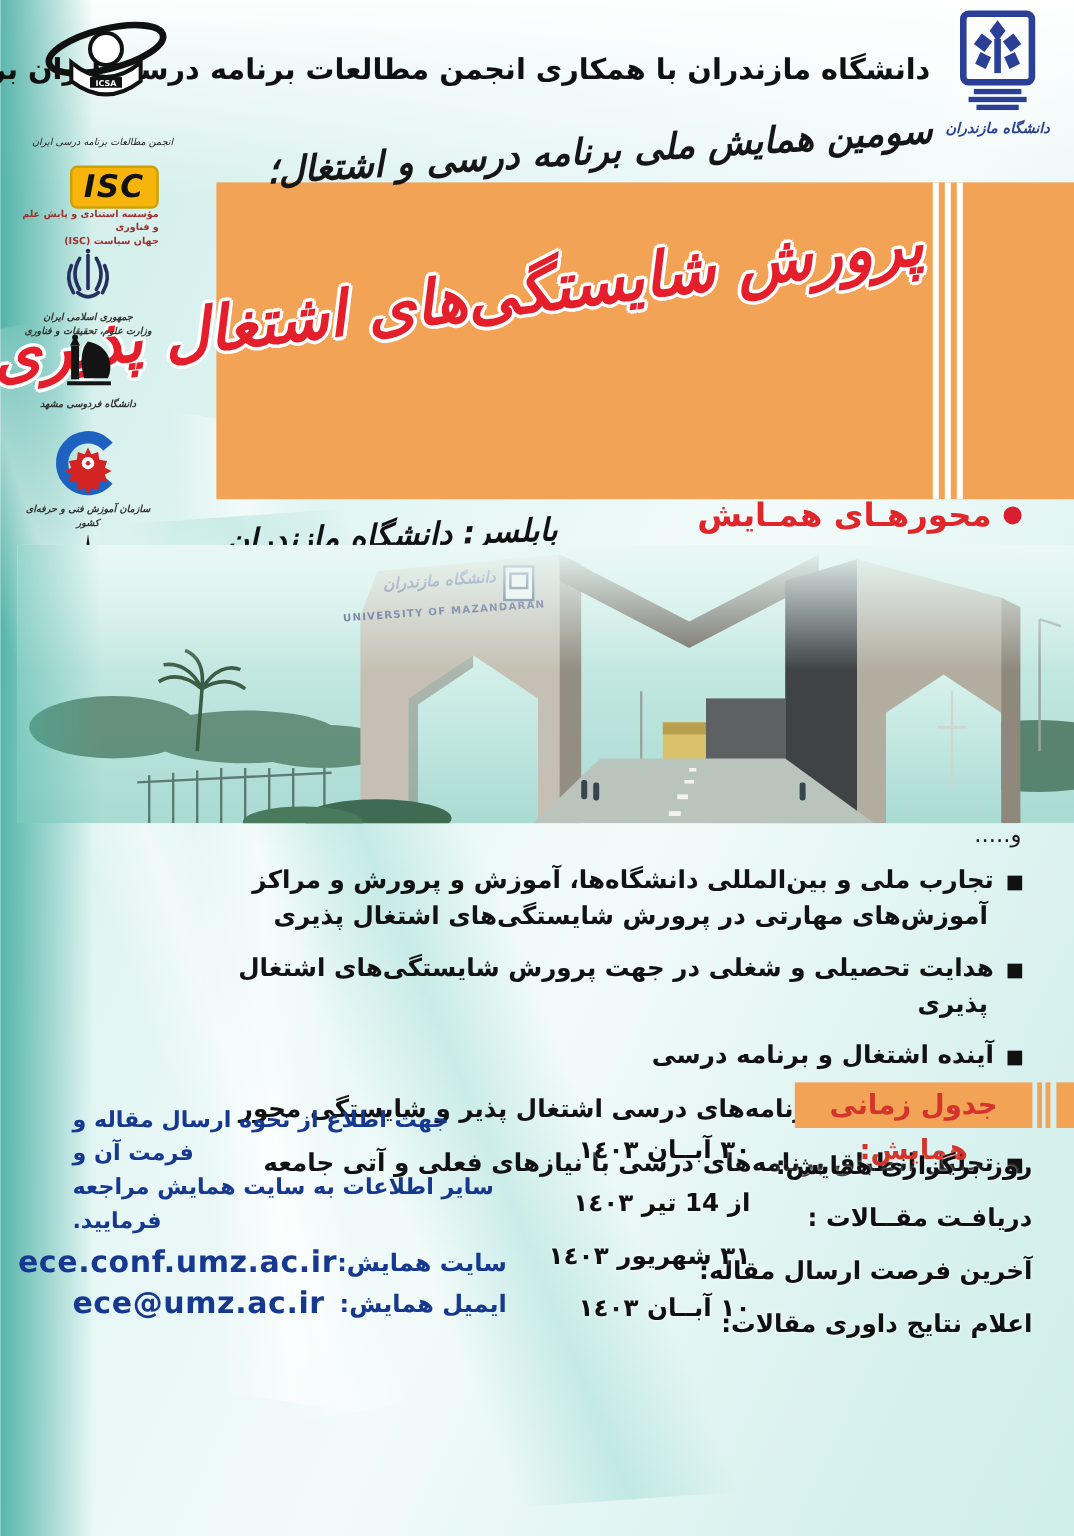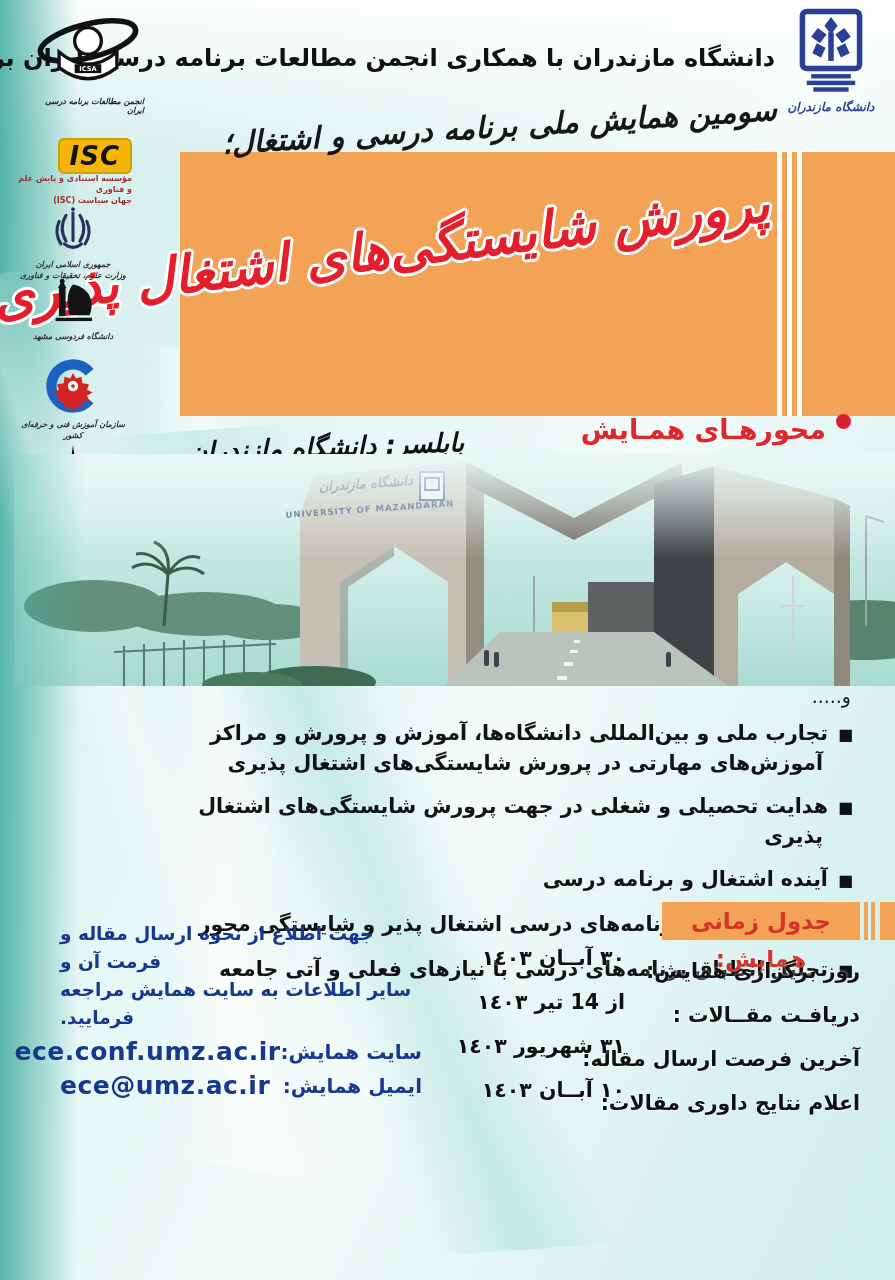--- a/index.html
+++ b/index.html
@@ -21,37 +21,37 @@
   .ray2 { left:40px; top:420px; width:640px; height:840px; transform:rotate(-4deg);
     background:linear-gradient(72deg, transparent 40%, rgba(116,203,192,.30) 50%, transparent 60%); }
   .ray3 { left:-140px; top:260px; width:520px; height:940px; transform:rotate(-10deg);
     background:linear-gradient(80deg, transparent 44%, rgba(255,255,255,.45) 52%, transparent 60%); }
 
   
   .umz-logo { position:absolute; top:8px; right:12px; width:104px; text-align:center; z-index:2; }
   .umz-caption { font-size:12px; font-weight:bold; font-style:italic; color:#2a3f95; margin-top:2px; }
   .org-line { position:absolute; top:44px; right:120px; z-index:2; font-size:24px; font-weight:bold; color:#101010; white-space:nowrap; }
   .icsa-logo { position:absolute; top:12px; left:26px; width:118px; text-align:right; z-index:2; }
-  .icsa-caption { font-size:8px; font-weight:bold; font-style:italic; color:#222; margin-top:1px; }
+  .icsa-caption { font-size:8px; font-weight:normal; font-style:italic; color:#222; margin-top:18px; }
   .conf-line { position:absolute; top:92px; right:118px; z-index:2; font-size:30px; font-weight:bold; font-style:italic;
     color:#161616; transform:rotate(-3.5deg); transform-origin:right center; white-space:nowrap; }
 
   
   .banner { position:absolute; top:152px; left:180px; right:0; height:264px; background:#F2A355; z-index:1; }
   .b-ws { position:absolute; top:152px; width:5px; height:264px; background:#ffffff; z-index:2; }
   .b-ws1 { left:777px; } .b-ws2 { left:787px; } .b-ws3 { left:797px; }
   .banner-title { position:absolute; top:208px; left:196px; width:575px; z-index:2;
     font-size:52px; font-weight:bold; font-style:italic; color:#E51E2B; text-align:center;
     transform:rotate(-7deg); white-space:nowrap;
     text-shadow:3px 0 0 #fff,-3px 0 0 #fff,0 3px 0 #fff,0 -3px 0 #fff,2px 2px 0 #fff,-2px 2px 0 #fff,2px -2px 0 #fff,-2px -2px 0 #fff; }
   .location-line { position:absolute; top:432px; left:188px; z-index:2; font-size:26px; font-weight:bold; font-style:italic;
     color:#111; transform:rotate(-2deg); white-space:nowrap; }
 
   
-  .topics-heading { position:absolute; top:414px; right:44px; z-index:2; display:flex; align-items:flex-start; gap:10px;
+  .topics-heading { position:absolute; top:414px; right:44px; z-index:2; display:flex; align-items:center; gap:10px;
     color:#E0262B; font-size:27px; font-weight:bold; }
   .red-dot { width:15px; height:15px; border-radius:50%; background:#D81F32; display:inline-block; }
   .topics-list { position:absolute; top:456px; right:42px; left:148px; z-index:2; list-style:none; }
   .topic-item { font-size:20.5px; font-weight:bold; color:#121212; line-height:28px; margin-bottom:15px;
     padding-right:30px; text-indent:-30px; }
   .topic-item .sq { font-size:16px; margin-left:10px; color:#111; }
   .topic-sub { font-size:19px; font-weight:normal; color:#1a1a1a; line-height:24px; margin:-4px 2px 11px 0; }
 
   
   .schedule { position:absolute; top:902px; right:0; width:480px; z-index:4; }

